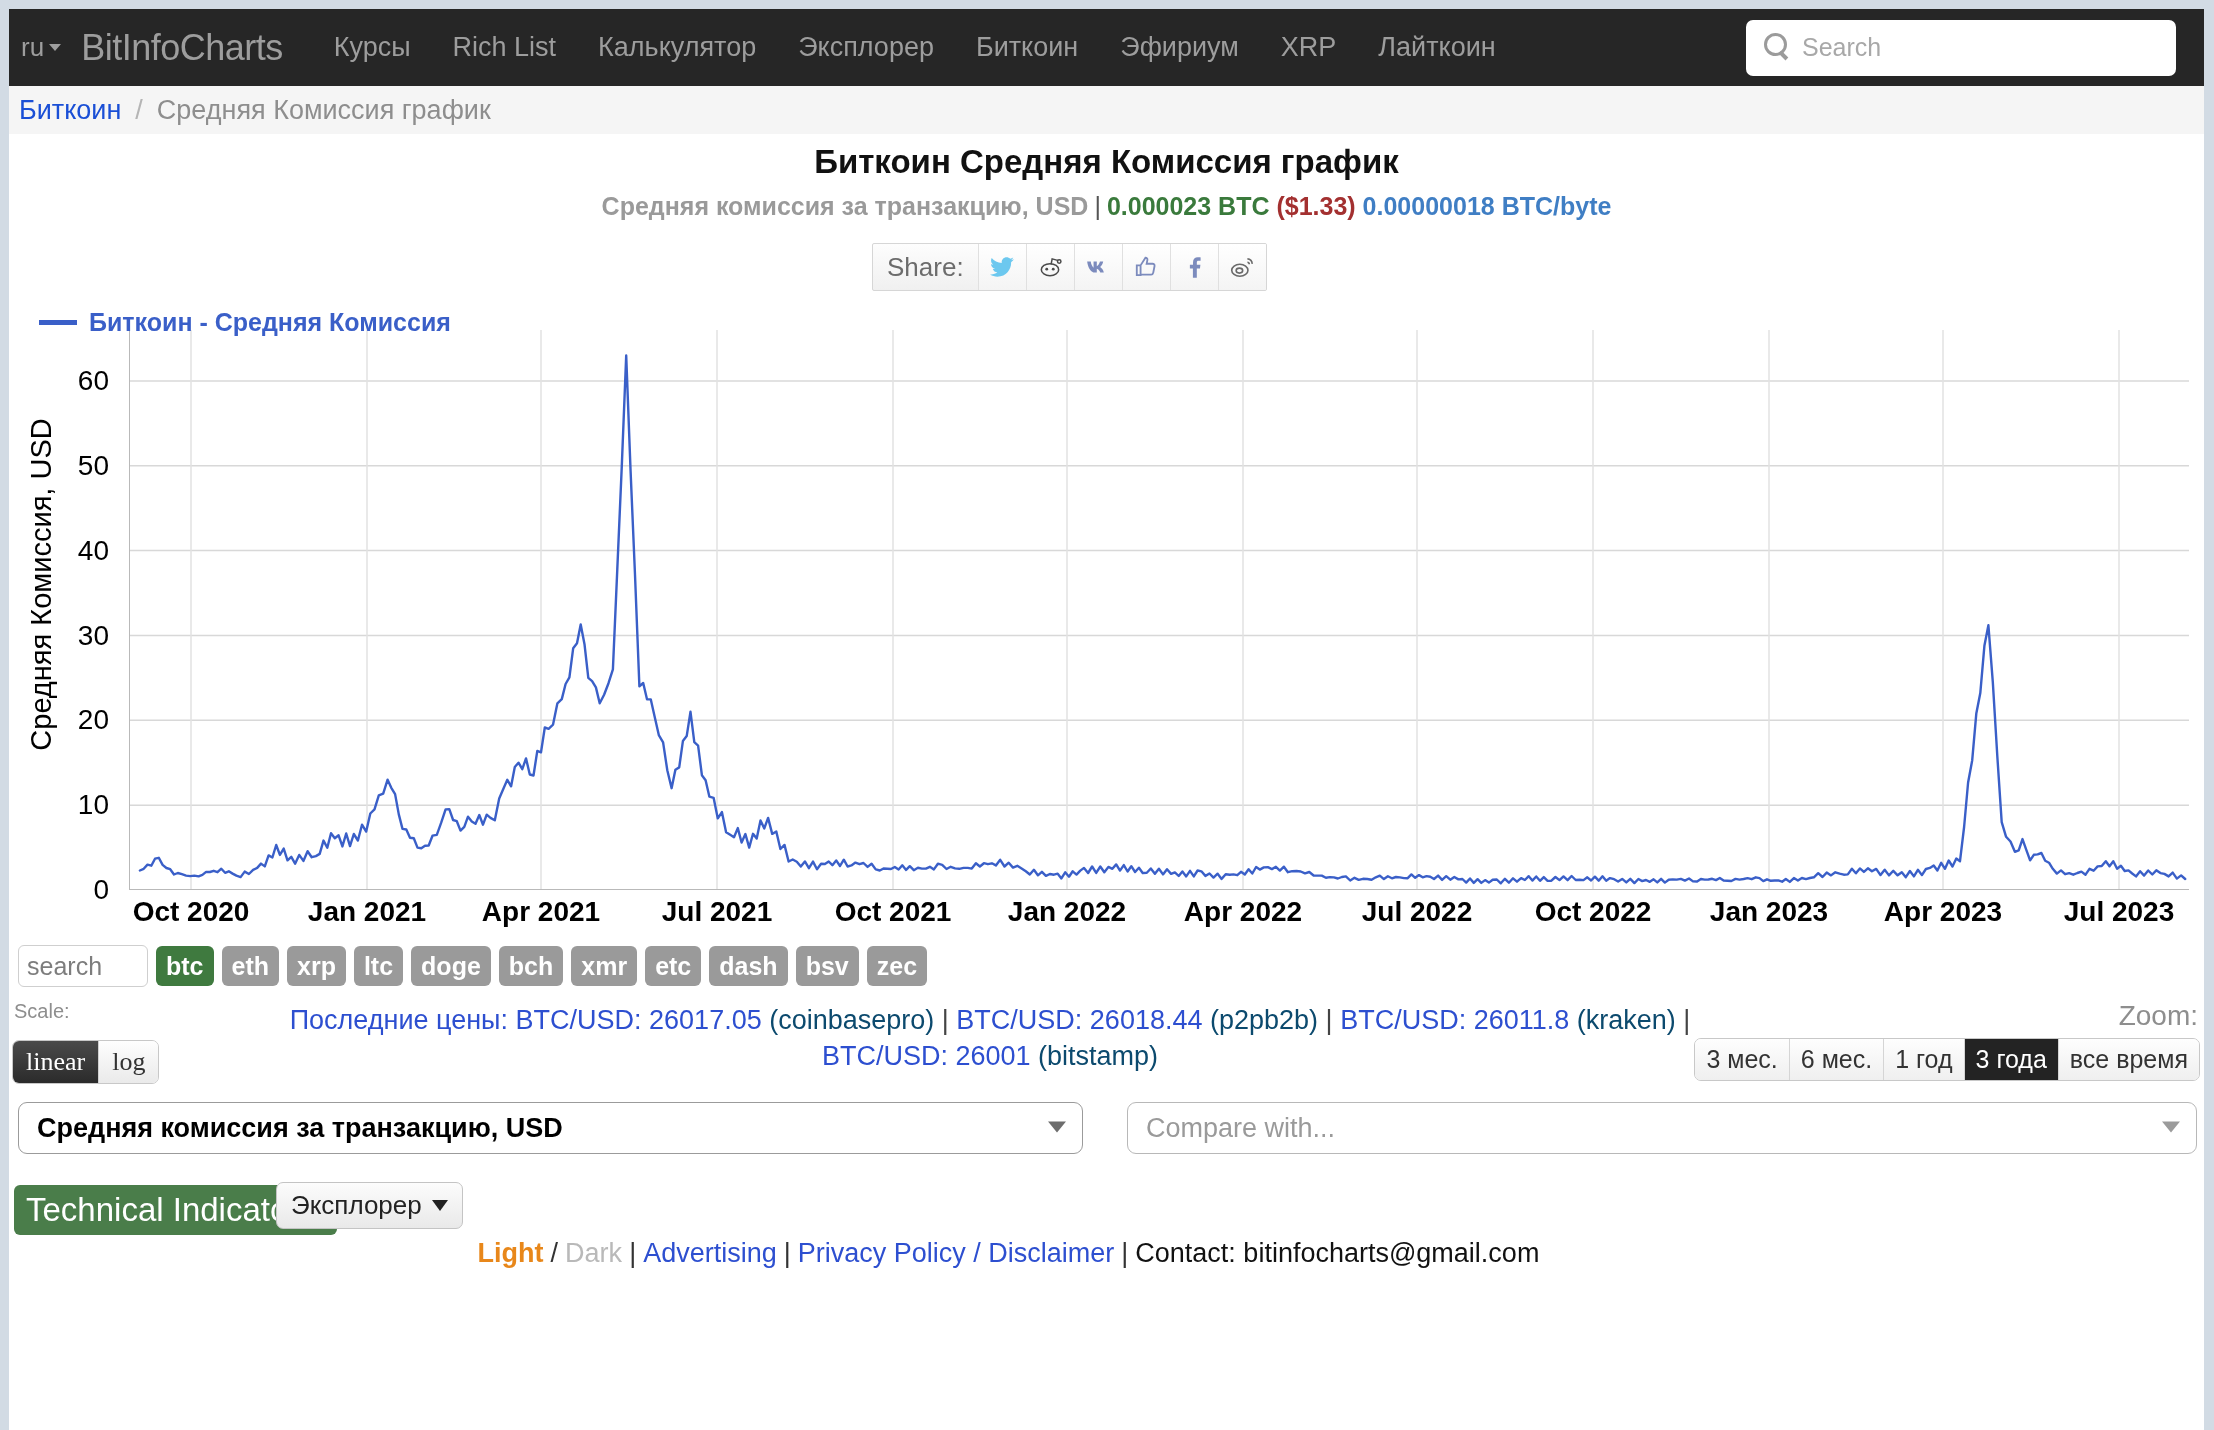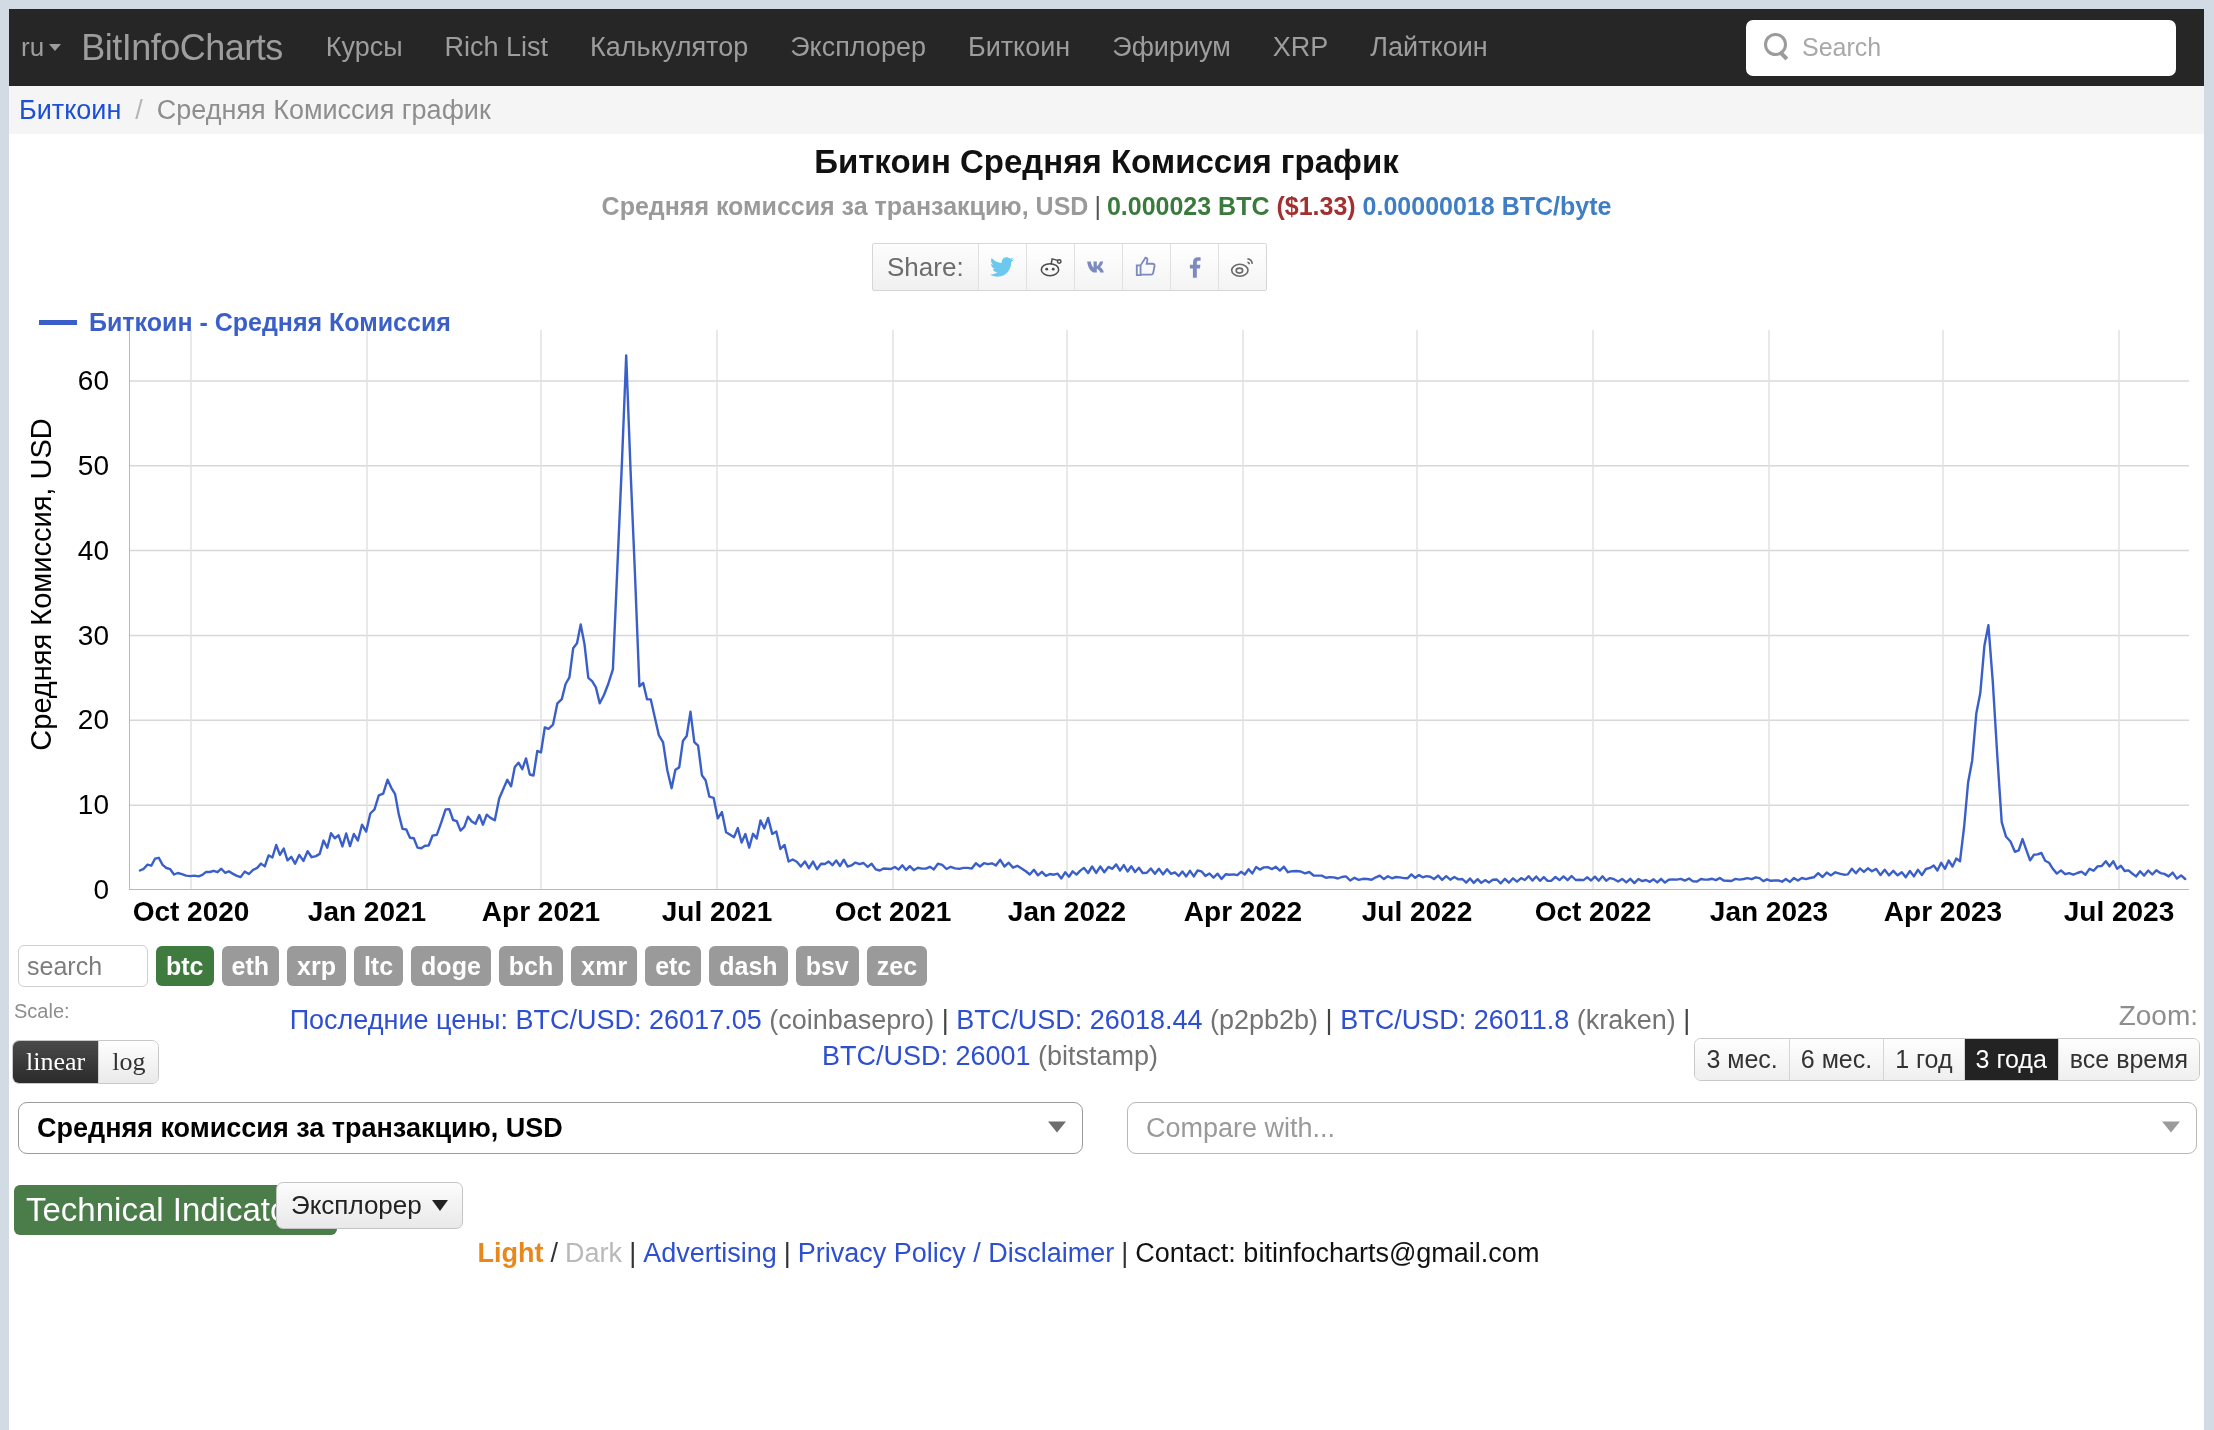--- a/index.html
+++ b/index.html
@@ -42,21 +42,21 @@
   .nav-lang {
     color: #9d9d9d; font-size: 26px; margin-left: 12px; margin-right: 8px;
     display: flex; align-items: center; cursor: pointer; white-space: nowrap;
   }
   .nav-lang .caret {
     width: 0; height: 0; border-left: 6px solid transparent;
     border-right: 6px solid transparent; border-top: 7px solid #9d9d9d;
     margin-left: 5px; display: inline-block;
   }
   .nav-brand {
-    color: #9d9d9d; font-size: 36px; margin-left: 12px; margin-right: 22px;
+    color: #9d9d9d; font-size: 36px; margin-left: 12px; margin-right: 30px;
     letter-spacing: -0.5px; cursor: pointer; white-space: nowrap;
   }
   .nav-link {
     color: #9d9d9d; font-size: 27px; padding: 0 21px; cursor: pointer;
     white-space: nowrap;
   }
   .nav-search-wrap {
     margin-left: auto; margin-right: 28px;
     position: relative;
   }
@@ -193,21 +193,21 @@
     border-right: 1px solid #d0d0d0;
   }
   .scale-btn:last-child { border-right: none; }
   .scale-btn.active { background: linear-gradient(#4a4a4a, #2b2b2b); color: #fff; }
 
   .prices {
     position: absolute; left: 240px; top: 1003px; width: 1500px;
     text-align: center; font-size: 27px; line-height: 1.32;
   }
   .prices a { color: #2d4fd0; text-decoration: none; cursor: pointer; }
-  .prices .ex { color: #737373; }
+  .prices .ex { color: #0c4a6e; }
   .prices .bar { color: #444; }
 
   .zoom-label {
     position: absolute; right: 16px; top: 1000px; font-size: 28px; color: #8e8e8e;
   }
   .zoom-group {
     position: absolute; right: 14px; top: 1038px;
     display: flex; border: 1px solid #c8c8c8; border-radius: 7px; overflow: hidden;
   }
   .zoom-btn {

